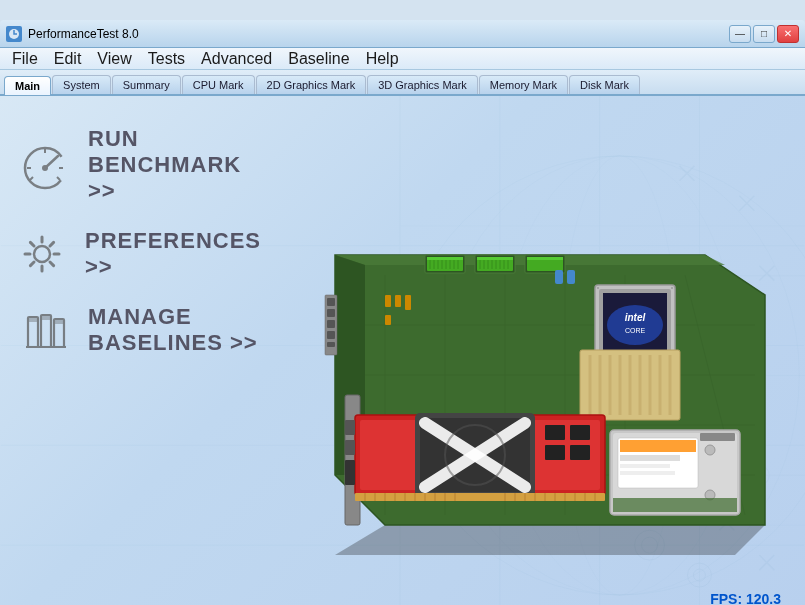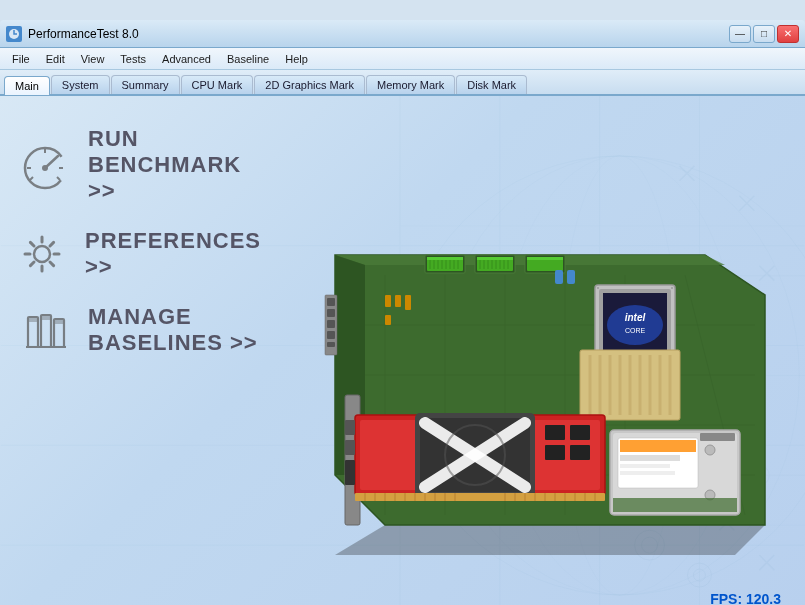--- a/index.html
+++ b/index.html
@@ -32,21 +32,21 @@
     #menu-bar {
       background: linear-gradient(to bottom, #f0f6fc, #dbeaf8);
       height: 22px;
       display: flex;
       align-items: center;
       padding: 0 4px;
       border-bottom: 1px solid #a8c8e0;
     }
     .menu-item {
       padding: 2px 8px;
-      font-size: 11px;
+      font-size: 16px;
       color: #1a1a1a;
       cursor: pointer;
       border-radius: 2px;
     }
 
     
     #tab-bar {
       background: linear-gradient(to bottom, #e0edf8, #c8ddf0);
       height: 26px;
       display: flex;
@@ -63,21 +63,21 @@
       border-bottom: none;
       border-radius: 4px 4px 0 0;
       background: linear-gradient(to bottom, #d8eaf8, #b8d2ec);
       color: #1a1a2e;
       white-space: nowrap;
     }
     .tab.active {
       background: linear-gradient(to bottom, #ffffff, #eaf4ff);
       border-color: #7aa8cc;
       color: #000;
-      font-weight: 400;
+      font-weight: 700;
       position: relative;
       bottom: -1px;
       z-index: 1;
     }
 
     
     #main-content {
       width: 100%;
       height: calc(605px - 28px - 22px - 26px);
       position: relative;
@@ -179,20 +179,21 @@
     <div class="menu-item">Baseline</div>
     <div class="menu-item">Help</div>
   </div>
 
 <div id="tab-bar">
 <div class="tab active">Main</div>
     <div class="tab">System</div>
     <div class="tab">Summary</div>
     <div class="tab">CPU Mark</div>
     <div class="tab">2D Graphics Mark</div>
+    <div class="tab">3D Graphics Mark</div>
     <div class="tab">Memory Mark</div>
     <div class="tab">Disk Mark</div>
   </div>
 
 <div id="main-content">
 
   <svg id="circuit-bg" viewBox="0 0 805 530" xmlns="http://www.w3.org/2000/svg">
 
     <g opacity="0.2" stroke="#5599bb" stroke-width="1" fill="none">
       <line x1="400" y1="0" x2="400" y2="530"></line>

